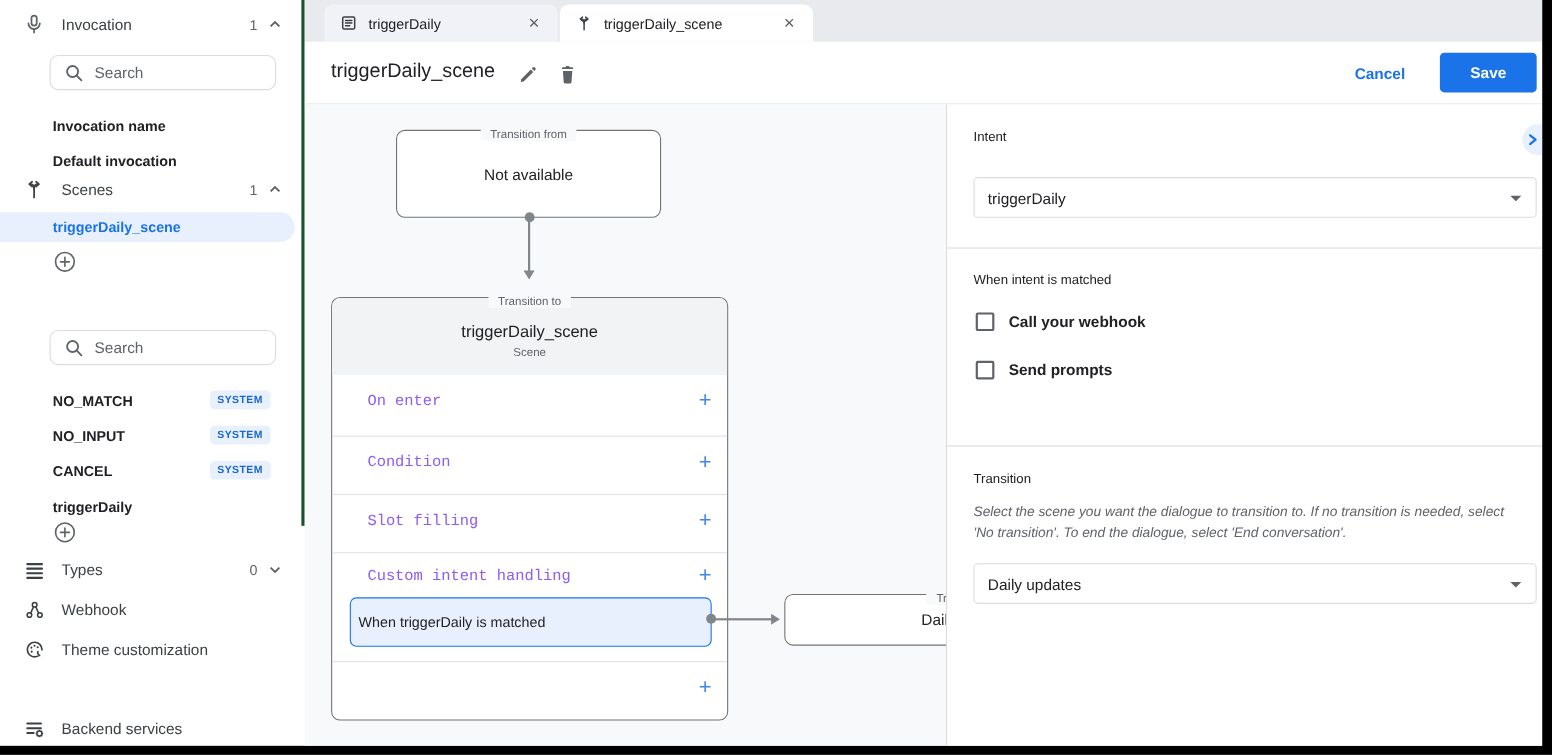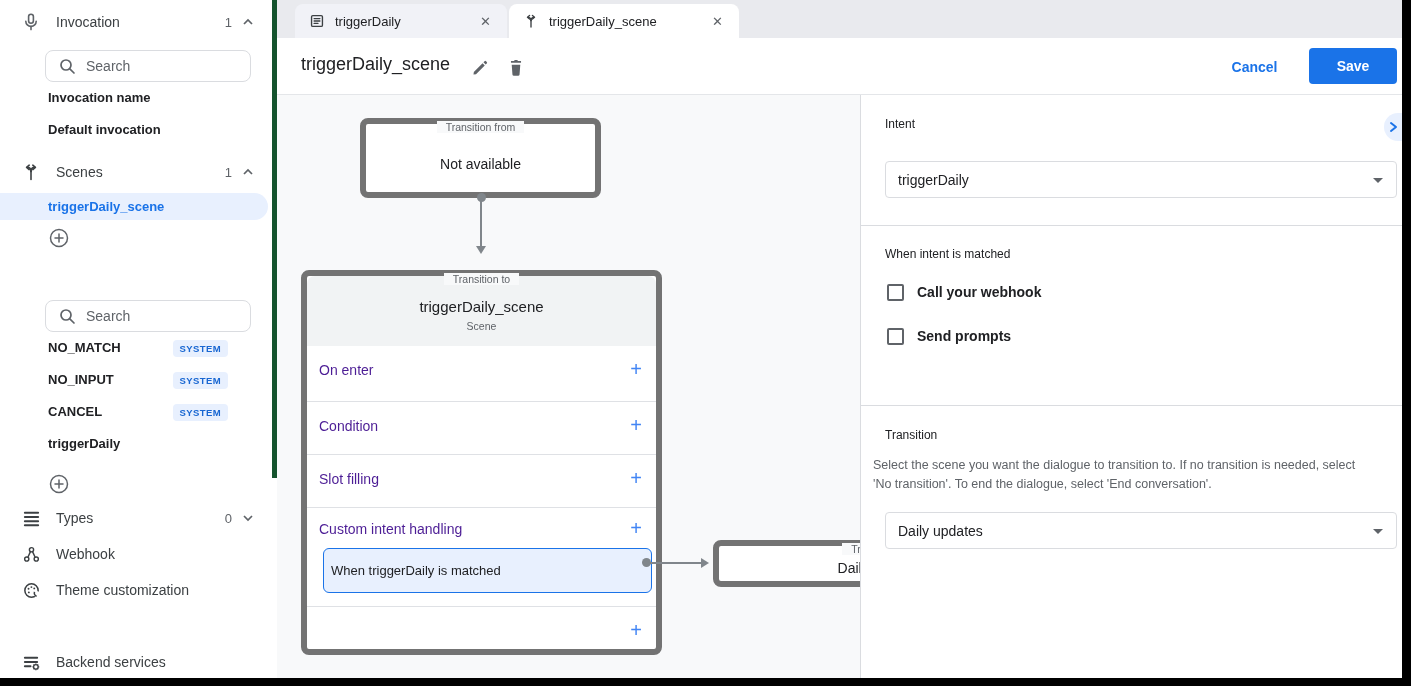--- a/index.html
+++ b/index.html
@@ -1,31 +1,31 @@
 <!DOCTYPE html>
 <html><head>
 <meta charset="utf-8">
 <style>
   * { margin:0; padding:0; box-sizing:border-box; }
   html,body { width:1411px; height:686px; background:#000; font-family:"Liberation Sans","DejaVu Sans",sans-serif; }
   .app { position:absolute; left:0; top:0; width:1402px; height:678px; background:#fff; overflow:hidden; }
 
   
-  .sidebar { position:absolute; left:0; top:0; width:277px; height:478px; background:#fff; border-right:5px solid #14532d; }
+  .sidebar { position:absolute; left:0; top:0; width:277px; height:478px; background:#fff; border-right:3px solid #14532d; }
   .s-row { position:absolute; left:0; right:0; height:32px; display:flex; align-items:center; padding-left:20px; }
   .s-row .ic { width:22px; height:22px; display:flex; align-items:center; justify-content:center; flex:0 0 22px; }
   .s-row .lbl { margin-left:14px; font-size:14px; color:#3c4043; }
   .s-row .sp { flex:1; }
   .s-row .cnt { font-size:13px; color:#5f6368; margin-right:10px; }
   .s-row .chev { margin-right:18px; display:flex; }
   .s-search { position:absolute; left:45px; width:206px; height:32px; }
   .s-search input { width:100%; height:100%; border:1px solid #dadce0; border-radius:8px; padding:0 8px 0 40px; font-size:14px; color:#202124; background:#fff; font-family:inherit; outline:none; }
   .s-search input::placeholder { color:#5f6368; }
   .s-search .mag { position:absolute; left:13px; top:7px; }
-  .s-item { position:absolute; left:48px; right:44px; height:32px; display:flex; align-items:flex-start; font-size:13px; font-weight:bold; color:#202124; }
+  .s-item { position:absolute; left:48px; right:28px; height:32px; display:flex; align-items:flex-end; font-size:13px; font-weight:bold; color:#202124; }
   .badge { margin-left:auto; background:#e8f0fe; color:#1967d2; font-size:9.5px; font-weight:bold; letter-spacing:.4px; padding:3px 7px; border-radius:4px; }
   .badge:empty { display:none; }
   .sel-pill { position:absolute; left:0; width:268px; height:27px; background:#e8f0fe; border-radius:0 16px 16px 0; display:flex; align-items:center; }
   .sel-pill span { margin-left:48px; font-size:13px; font-weight:bold; color:#1a73e8; }
   .plus-btn { position:absolute; left:48px; width:22px; height:22px; cursor:pointer; }
 
   
   .main { position:absolute; left:277px; top:0; width:1125px; height:678px; }
   .tabbar { position:absolute; left:0; top:0; width:1125px; height:38px; background:#e9eaee; }
   .tab { position:absolute; top:4px; height:34px; border-radius:8px 8px 0 0; display:flex; align-items:center; padding:0 12px 0 14px; gap:10px; cursor:pointer; }
@@ -35,56 +35,56 @@
   .tab2 { left:232px; width:230px; background:#fff; }
 
   .hdr { position:absolute; left:0; top:38px; width:1125px; height:57px; background:#fff; border-bottom:1px solid #e4e6e9; }
   .hdr .title { position:absolute; left:24px; top:16px; font-size:18px; color:#202124; }
   .icon-btn { position:absolute; top:16px; width:26px; height:26px; display:flex; align-items:center; justify-content:center; cursor:pointer; }
   .cancel-btn { position:absolute; left:935px; top:11px; width:85px; height:36px; background:none; border:none; color:#1a73e8; font-size:14px; font-weight:bold; font-family:inherit; cursor:pointer; }
   .save-btn { position:absolute; left:1032px; top:10px; width:88px; height:36px; background:#1a73e8; border:none; border-radius:4px; color:#fff; font-size:14px; font-weight:bold; font-family:inherit; cursor:pointer; }
 
   
   .canvas { position:absolute; left:0; top:95px; width:583px; height:583px; background:#f8f9fa; overflow:hidden; }
-  .node { position:absolute; background:#fff; border:6px solid #737373; border-radius:8px; }
+  .node { position:absolute; background:#fff; border:1px solid #737373; border-radius:8px; }
   .legend { position:absolute; top:-7px; left:0; right:0; text-align:center; }
   .legend span { display:inline-block; background:#f8f9fa; padding:0 9px; font-size:10.5px; color:#5f6368; }
   .from-node { left:83px; top:23px; width:241px; height:80px; }
   .from-node .ntext { position:absolute; left:0; right:0; top:32px; text-align:center; font-size:14px; color:#202124; }
   .dot { position:absolute; width:9px; height:9px; border-radius:50%; background:#80868b; }
   .vline { position:absolute; width:2px; background:#80868b; }
   .arr-down { position:absolute; width:0; height:0; border-left:5px solid transparent; border-right:5px solid transparent; border-top:8px solid #80868b; }
   .hline { position:absolute; height:2px; background:#80868b; }
   .arr-right { position:absolute; width:0; height:0; border-top:5px solid transparent; border-bottom:5px solid transparent; border-left:8px solid #80868b; }
 
   .scene-node { left:24px; top:175px; width:361px; height:385px; }
   .scene-head { height:70px; background:#f1f3f4; border-radius:8px 8px 0 0; text-align:center; }
   .scene-head .t { padding-top:22px; font-size:15px; color:#202124; }
   .scene-head .st { padding-top:5px; font-size:10.5px; color:#5f6368; }
   .srow { position:relative; border-top:1px solid #dfe1e5; }
-  .srow .rlabel { position:absolute; left:12px; top:0; height:48px; display:flex; align-items:center; font-size:14px; color:#4c1d95; }
+  .srow .rlabel { position:absolute; left:32px; top:0; height:48px; display:flex; align-items:center; font-size:14px; color:#8b5cf6;font-family:Liberation Mono, monospace; }
   .srow .plus { position:absolute; right:14px; top:12px; font-size:20px; color:#4285f4; cursor:pointer; line-height:22px; }
   .handler { position:absolute; left:16px; top:40px; width:329px; height:45px; background:#e8f0fe; border:1.5px solid #1a73e8; border-radius:6px; display:flex; align-items:center; cursor:pointer; }
   .handler span { margin-left:7px; font-size:13px; color:#202124; }
   .target-node { left:436px; top:445px; width:334px; height:47px; }
   .target-node .ntext { position:absolute; left:0; right:0; top:14px; text-align:center; font-size:14px; color:#202124; white-space:nowrap; }
 
   
   .panel { position:absolute; left:583px; top:95px; width:542px; height:583px; background:#fff; border-left:1px solid #dadce0; }
   .p-h { position:absolute; left:24px; font-size:12px; color:#202124; }
   .collapse-pill { position:absolute; right:0; top:18px; width:18px; height:28px; background:#e8f0fe; border-radius:14px 0 0 14px; display:flex; align-items:center; cursor:pointer; }
   .collapse-pill svg { margin-left:5px; }
   .select { position:absolute; left:24px; width:512px; height:37px; border:1px solid #dadce0; border-radius:4px; background:#fff; display:flex; align-items:center; cursor:pointer; }
   .select .val { margin-left:12px; font-size:14px; color:#202124; }
   .caret { position:absolute; right:13px; top:16px; width:0; height:0; border-left:5px solid transparent; border-right:5px solid transparent; border-top:5px solid #5f6368; }
   .p-div { position:absolute; left:0; right:0; height:1px; background:#dadce0; }
   .cb-row { position:absolute; left:26px; height:22px; display:flex; align-items:center; }
   .cb { width:17px; height:17px; border:2px solid #5f6368; border-radius:2px; background:#fff; cursor:pointer; flex:0 0 17px; }
   .cb-row label { margin-left:13px; font-size:14px; font-weight:bold; color:#202124; }
-  .p-desc { position:absolute; left:12px; width:500px; font-size:12.5px; line-height:19px; color:#5f6368; }
+  .p-desc { position:absolute; left:24px; width:500px; font-size:12.5px; line-height:19px; color:#5f6368;font-style:italic; }
 
   svg { display:block; }
 </style>
 </head>
 <body>
 
 <div class="app">
 
   <aside class="sidebar">
 

